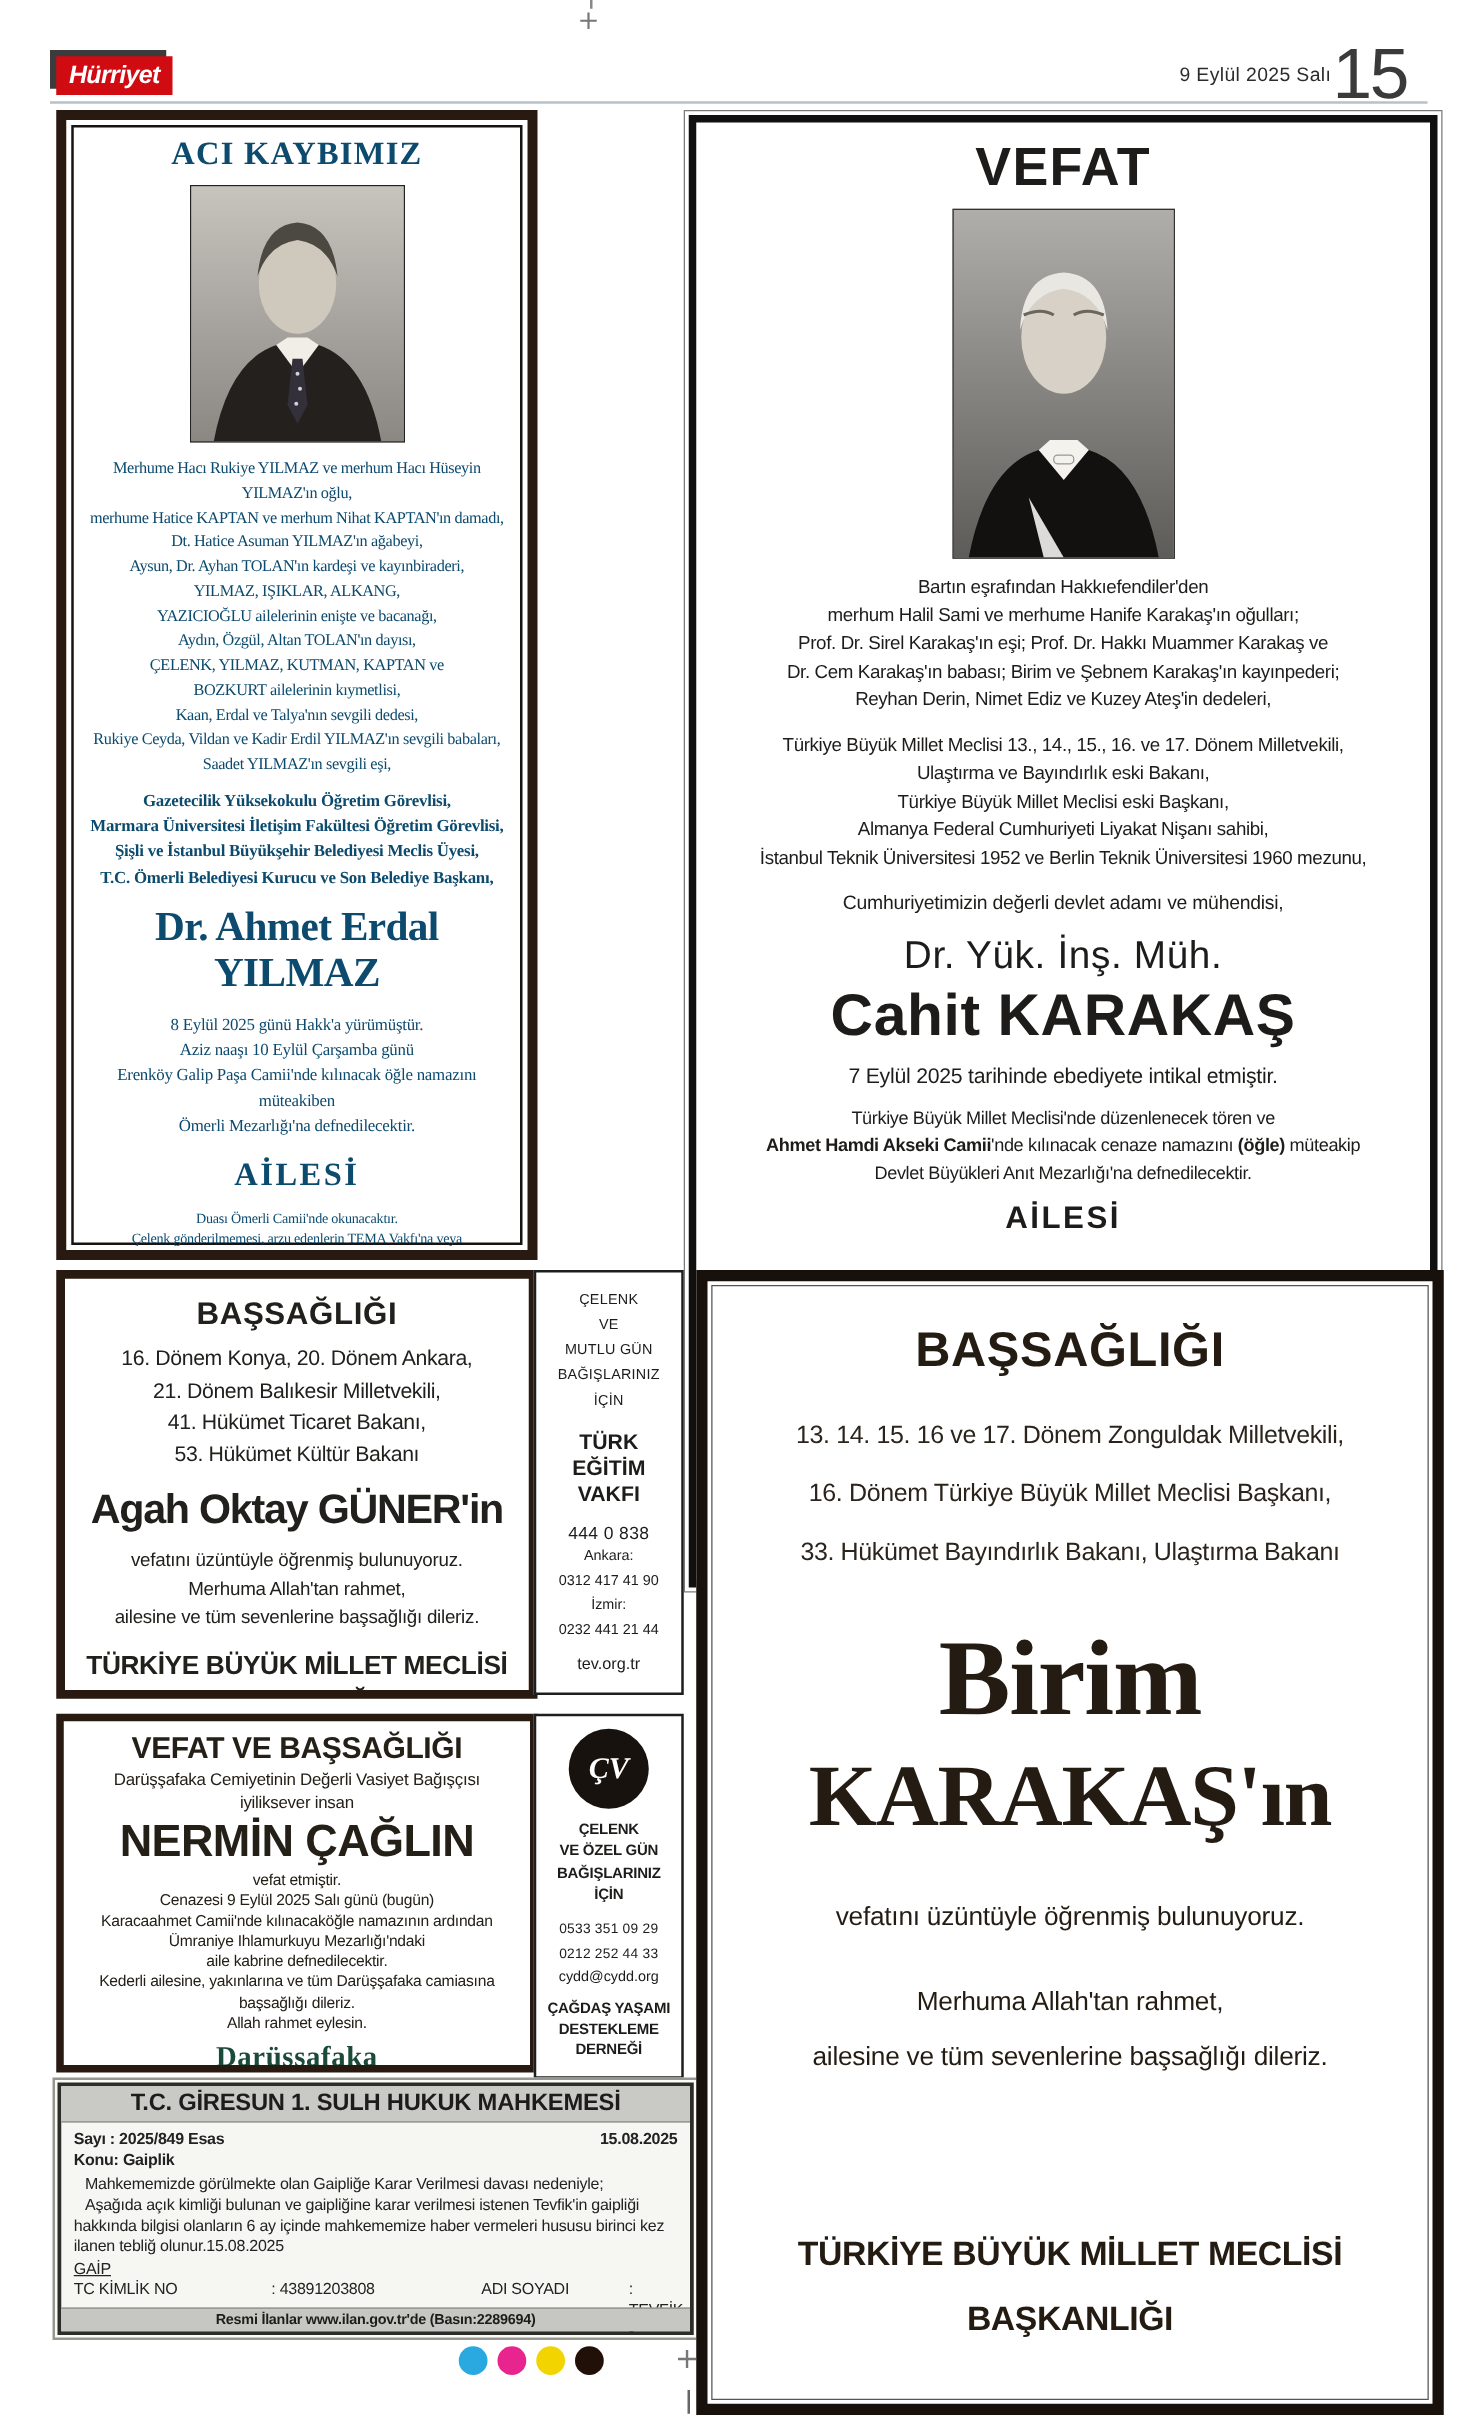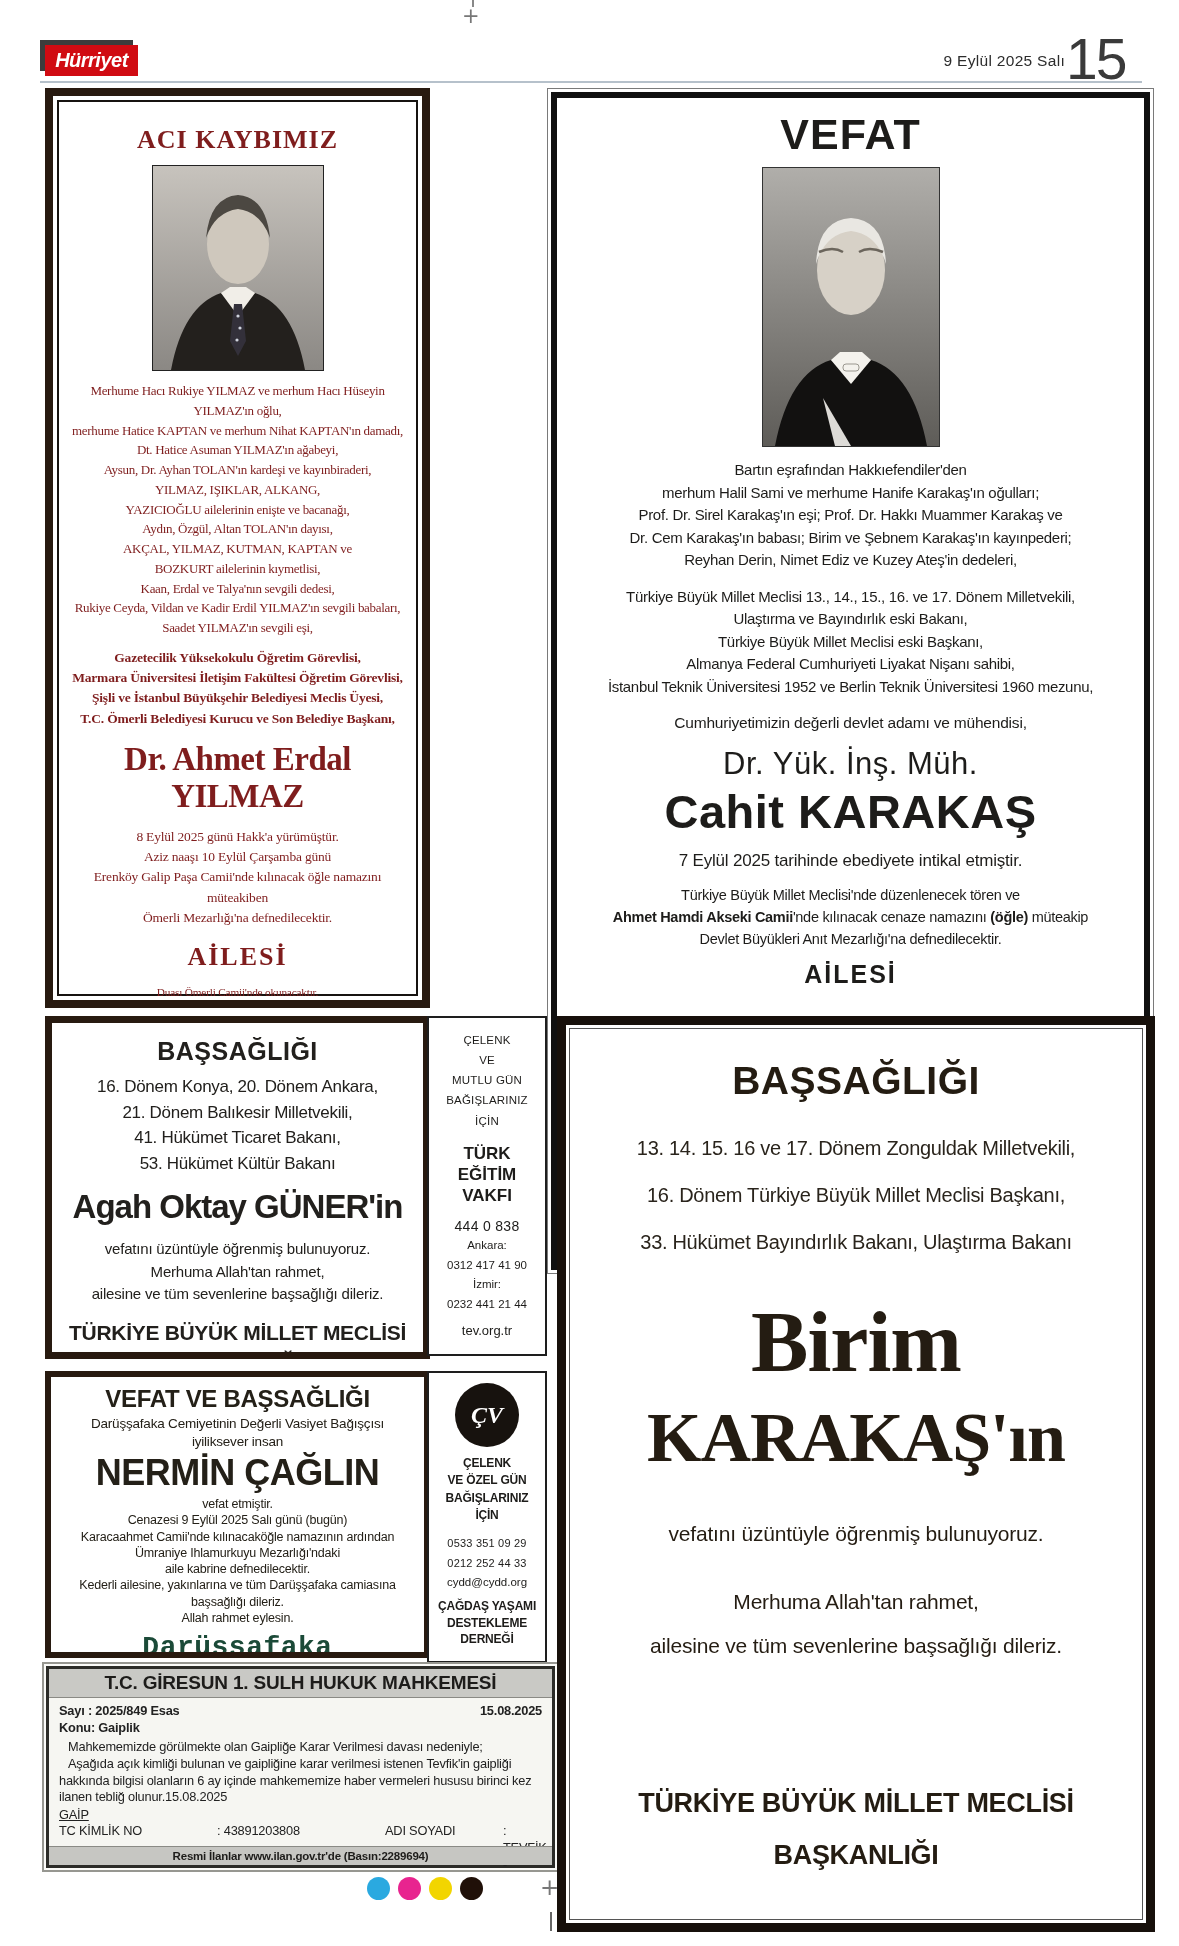--- a/index.html
+++ b/index.html
@@ -25,21 +25,21 @@
   .crop-plus-bottom{left:540px;top:1874px;font-size:23px}
   .crop-tick-bottom{left:550px;top:1912px;width:2px;height:19px;background:#666}
   .dot{position:absolute;top:1877px;width:23px;height:23px;border-radius:50%}
 
   
   .box{position:absolute;background:#fff;overflow:hidden}
   .serif{font-family:"Liberation Serif",serif}
 
   
   .b-left-obit{left:45px;top:88px;width:385px;height:920px;border:8px solid #281a10;padding:4px}
-  .b-left-obit .inner{border:2px solid #171310;width:100%;height:100%;padding:17px 8px;text-align:center;color:#7f1d1d}
+  .b-left-obit .inner{border:2px solid #171310;width:100%;height:100%;padding:0 8px;text-align:center;color:#0c4a6e}
   .lo-title{font:bold 26px "Liberation Serif",serif;letter-spacing:1px;margin-top:6px}
   .photo-frame{margin:10px auto 10px;border:1px solid #222;width:172px;height:206px;background:#a9a7a3}
   .lo-relatives{font-size:13px;line-height:1.52;letter-spacing:-0.3px}
   .lo-roles{font-weight:bold;font-size:13.5px;line-height:1.5;margin-top:10px;letter-spacing:-0.2px}
   .lo-name{font:bold 33px "Liberation Serif",serif;margin-top:12px;letter-spacing:-0.5px}
   .lo-funeral{font-size:13.5px;line-height:1.5;margin-top:12px;letter-spacing:-0.2px}
   .lo-sign{font:bold 26px "Liberation Serif",serif;letter-spacing:2px;margin-top:14px}
   .lo-notes{font-size:11.3px;line-height:1.42;margin-top:12px;letter-spacing:-0.2px}
 
   
@@ -72,21 +72,21 @@
   .tev-contact{font-size:11.5px;line-height:1.7;margin-top:2px}
   .tev-web{font-size:13px;margin-top:8px}
 
   
   .b-caglin{left:45px;top:1371px;width:385px;height:287px;border:6px solid #281a10;padding:8px 14px;text-align:center;color:#242018}
   .c-title{font-size:24px;font-weight:800;letter-spacing:-0.3px}
   .c-sub{font-size:13.5px;line-height:1.3;margin-top:2px;letter-spacing:-0.2px}
   .c-name{font-size:36px;font-weight:800;letter-spacing:-0.5px;margin-top:2px}
   .c-body{font-size:12.5px;line-height:1.3;margin-top:2px;letter-spacing:-0.2px}
   .ds-logo{margin-top:8px;line-height:1}
-  .ds-name{font-family:Liberation Mono, monospace;font-weight:bold;font-size:28px;letter-spacing:0.5px}
+  .ds-name{font-family:Liberation Serif, serif;font-weight:bold;font-size:23px;letter-spacing:0.5px}
 
   
   .b-cydd{left:427px;top:1371px;width:120px;height:292px;border:2px solid #1e1e1e;padding:8px 3px;text-align:center}
   .cydd-seal{width:64px;height:64px;border-radius:50%;background:#17120e;color:#fff;margin:2px auto 8px;
              display:flex;align-items:center;justify-content:center;
              font:italic bold 24px "Liberation Serif",serif}
   .cydd-intro{font-size:12px;font-weight:bold;line-height:1.45;letter-spacing:-0.2px}
   .cydd-phones{font-size:11px;line-height:1.9;margin-top:8px;letter-spacing:0.2px}
   .cydd-email{font-size:11.5px;margin-top:2px}
   .cydd-org{font-size:12px;font-weight:bold;line-height:1.35;margin-top:10px;letter-spacing:-0.2px}
@@ -158,21 +158,21 @@
         </svg>
       </div>
       <div class="lo-relatives">
           <div class="ln">Merhume Hacı Rukiye YILMAZ ve merhum Hacı Hüseyin YILMAZ'ın oğlu,</div>
           <div class="ln">merhume Hatice KAPTAN ve merhum Nihat KAPTAN'ın damadı,</div>
           <div class="ln">Dt. Hatice Asuman YILMAZ'ın ağabeyi,</div>
           <div class="ln">Aysun, Dr. Ayhan TOLAN'ın kardeşi ve kayınbiraderi,</div>
           <div class="ln">YILMAZ, IŞIKLAR, ALKANG,</div>
           <div class="ln">YAZICIOĞLU ailelerinin enişte ve bacanağı,</div>
           <div class="ln">Aydın, Özgül, Altan TOLAN'ın dayısı,</div>
-          <div class="ln">AKÇAL, YILMAZ, KUTMAN, KAPTAN ve</div>
+          <div class="ln">ÇELENK, YILMAZ, KUTMAN, KAPTAN ve</div>
           <div class="ln">BOZKURT ailelerinin kıymetlisi,</div>
           <div class="ln">Kaan, Erdal ve Talya'nın sevgili dedesi,</div>
           <div class="ln">Rukiye Ceyda, Vildan ve Kadir Erdil YILMAZ'ın sevgili babaları,</div>
           <div class="ln">Saadet YILMAZ'ın sevgili eşi,</div>
         </div>
       <div class="lo-roles">
           <div class="ln">Gazetecilik Yüksekokulu Öğretim Görevlisi,</div>
           <div class="ln">Marmara Üniversitesi İletişim Fakültesi Öğretim Görevlisi,</div>
           <div class="ln">Şişli ve İstanbul Büyükşehir Belediyesi Meclis Üyesi,</div>
           <div class="ln">T.C. Ömerli Belediyesi Kurucu ve Son Belediye Başkanı,</div>

